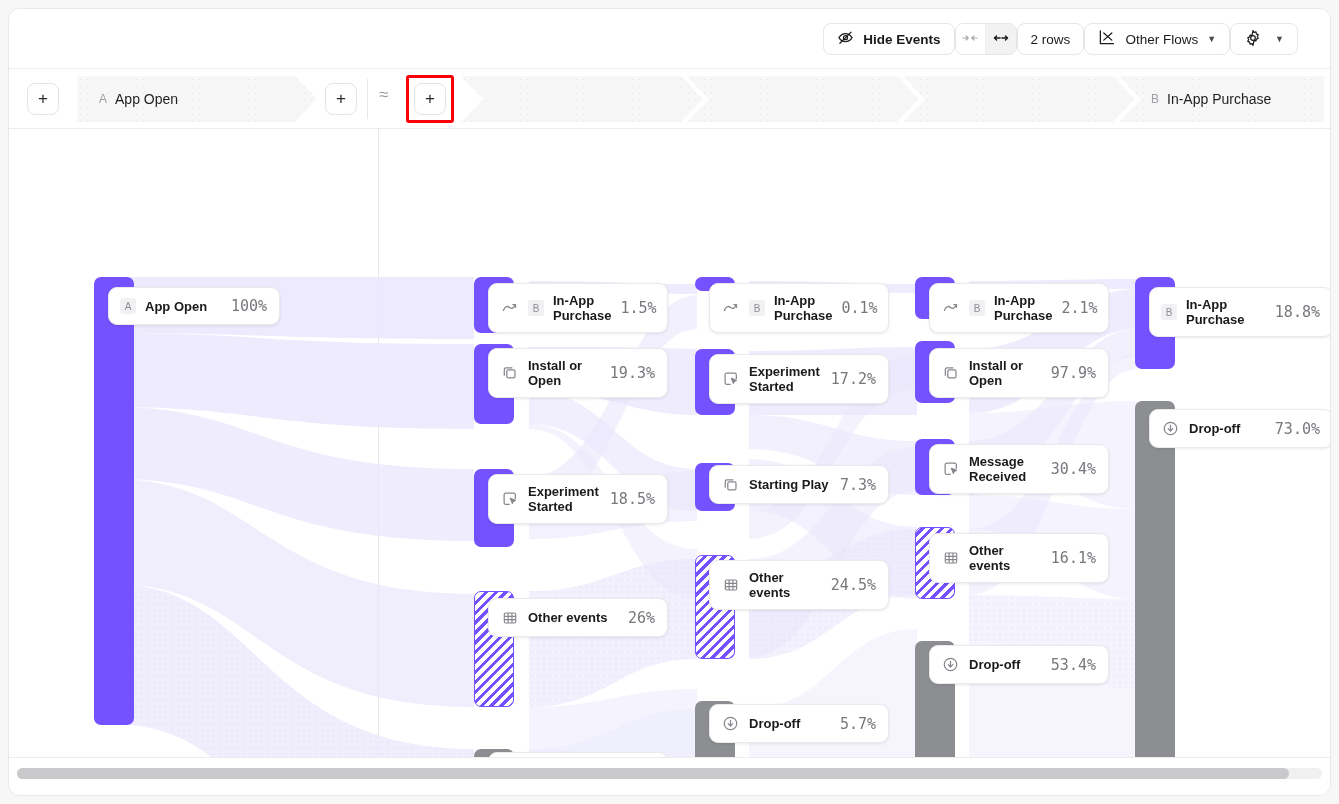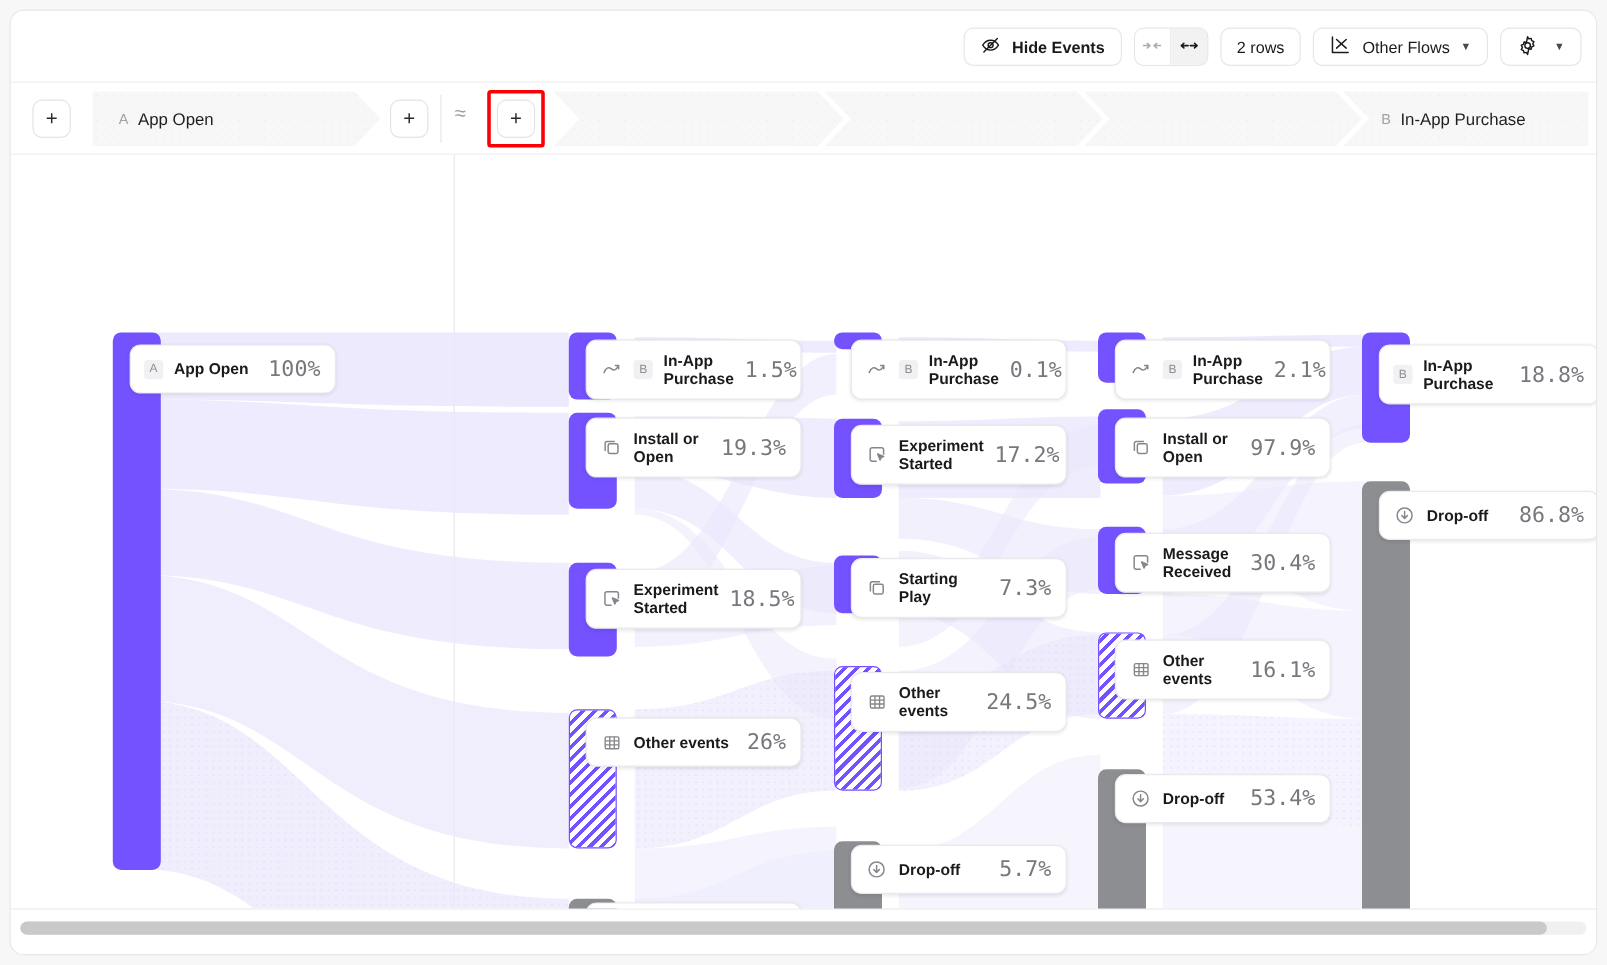--- a/index.html
+++ b/index.html
@@ -47,23 +47,23 @@
     white-space: nowrap;
     background: #fff;
     height: 100%;
   }
   .seg:last-child { border-right: none; }
   .seg.active { background: #f2f2f3; color: #1a1a1c; font-weight: bold; }
 
   .cal-ico { display:inline-block; width:14px; height:14px; }
 
   .tb-right {
-    position: absolute; right: 12px; top: 30px;
+    position: absolute; right: 32px; top: 30px;
     transform: translateY(-50%);
-    display: flex; align-items: flex-end; gap: 10px;
+    display: flex; align-items: flex-end; 
   }
   .btn {
     display: flex; align-items: center; gap: 9px;
     height: 32px;
     padding: 0 13px;
     border: 1px solid #e6e6e8;
     border-radius: 8px;
     background: #fff;
     font-size: 13.5px;
     color: #1a1a1c;
@@ -197,21 +197,21 @@
     color: #8e8e95;
     font-size: 10px;
     display: flex; align-items: center; justify-content: center;
   }
   .ncard .nm {
     font-size: 13px; font-weight: bold; color: #1a1a1c;
     line-height: 15px;
     flex: 1 1 auto;
   }
   .ncard .pct {
-    font-size: 18px; color: #77777d;
+    font-size: 15px; color: #77777d;
     font-family: "DejaVu Sans Mono", monospace;
     flex: 0 0 auto;
     text-align: center;
   }
 
   
   .hscroll {
     position: absolute;
     left: 0; right: 0; bottom: 0;
     height: 38px;
@@ -617,21 +617,21 @@
     <div class="node" style="left:1126px; top:272px;">
       <div class="nbar gray" style="height:364px;"></div>
       <div class="ncard" style="top:8px; width:184px;">
         <span class="ico">
           <svg width="17" height="17" viewBox="0 0 18 18" fill="none" stroke="#86868d" stroke-width="1.3" stroke-linecap="round" stroke-linejoin="round">
             <circle cx="9" cy="9" r="6.6"></circle>
               <path d="M9 5.6v6M6.6 9.2 9 11.7l2.4-2.5"></path>
           </svg>
         </span>
         <span class="nm">Drop-off</span>
-        <span class="pct">86.8%</span>
+        <span class="pct">73.0%</span>
       </div>
     </div>
 
   </div>
 
   <div class="hscroll">
     <div class="track"></div>
     <div class="thumb"></div>
   </div>
 

